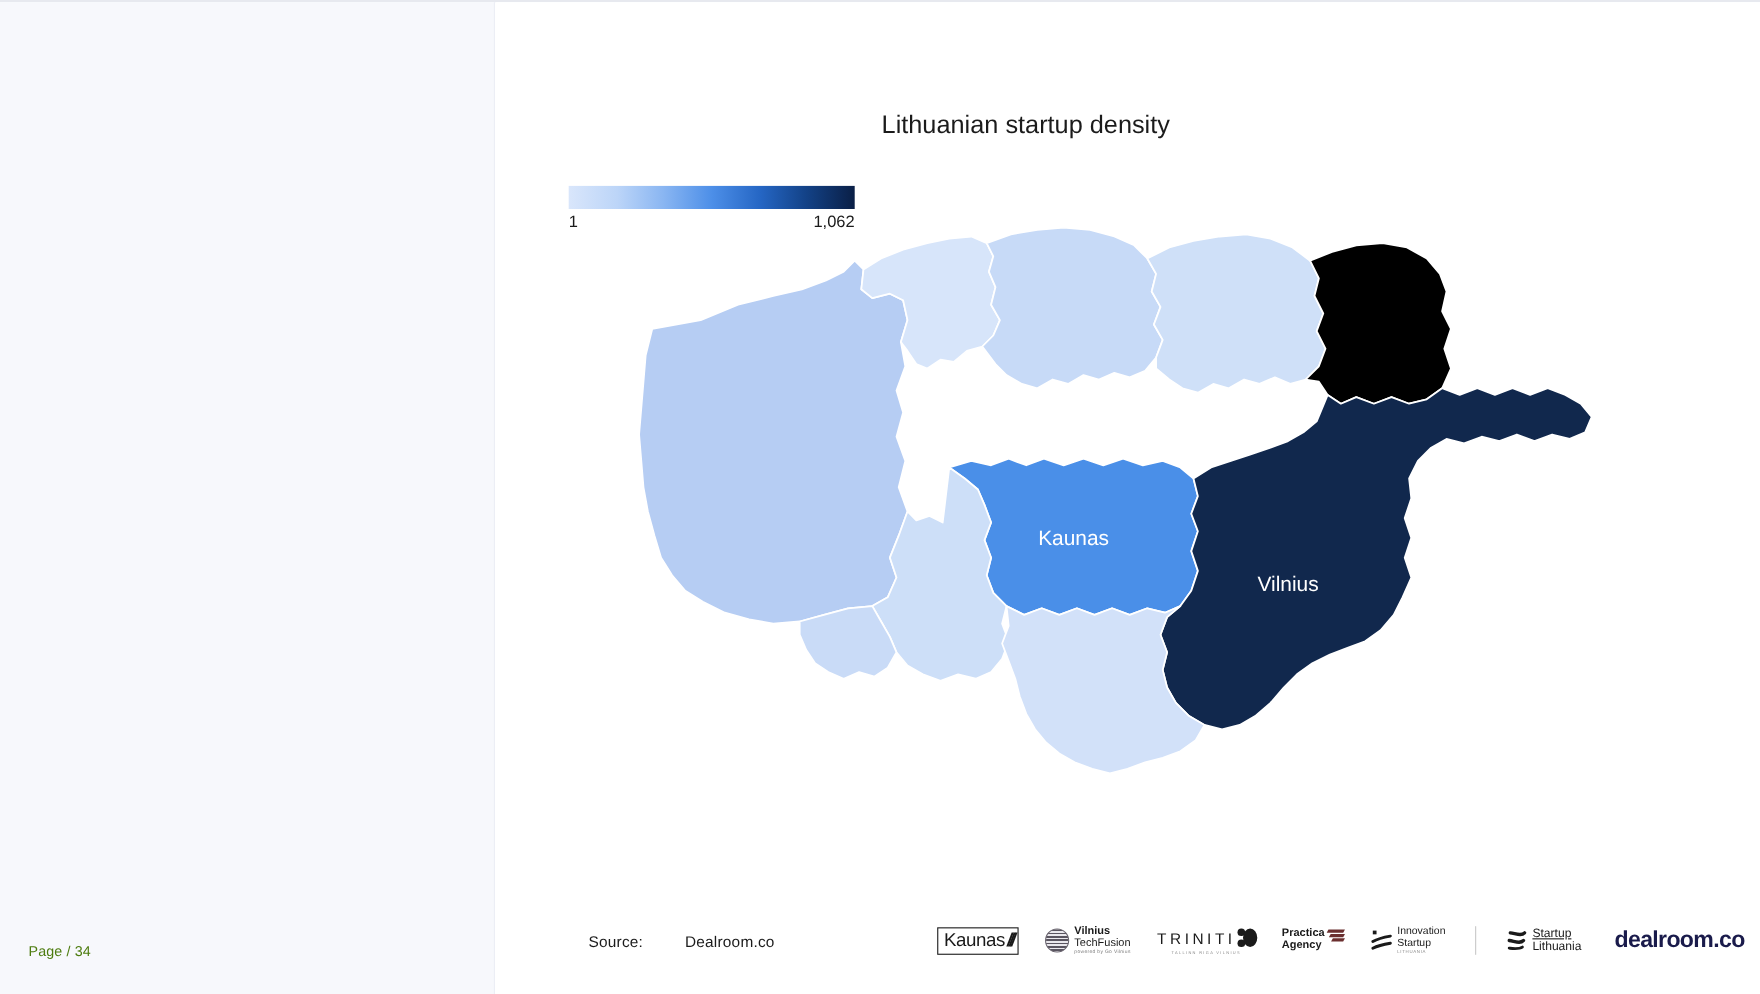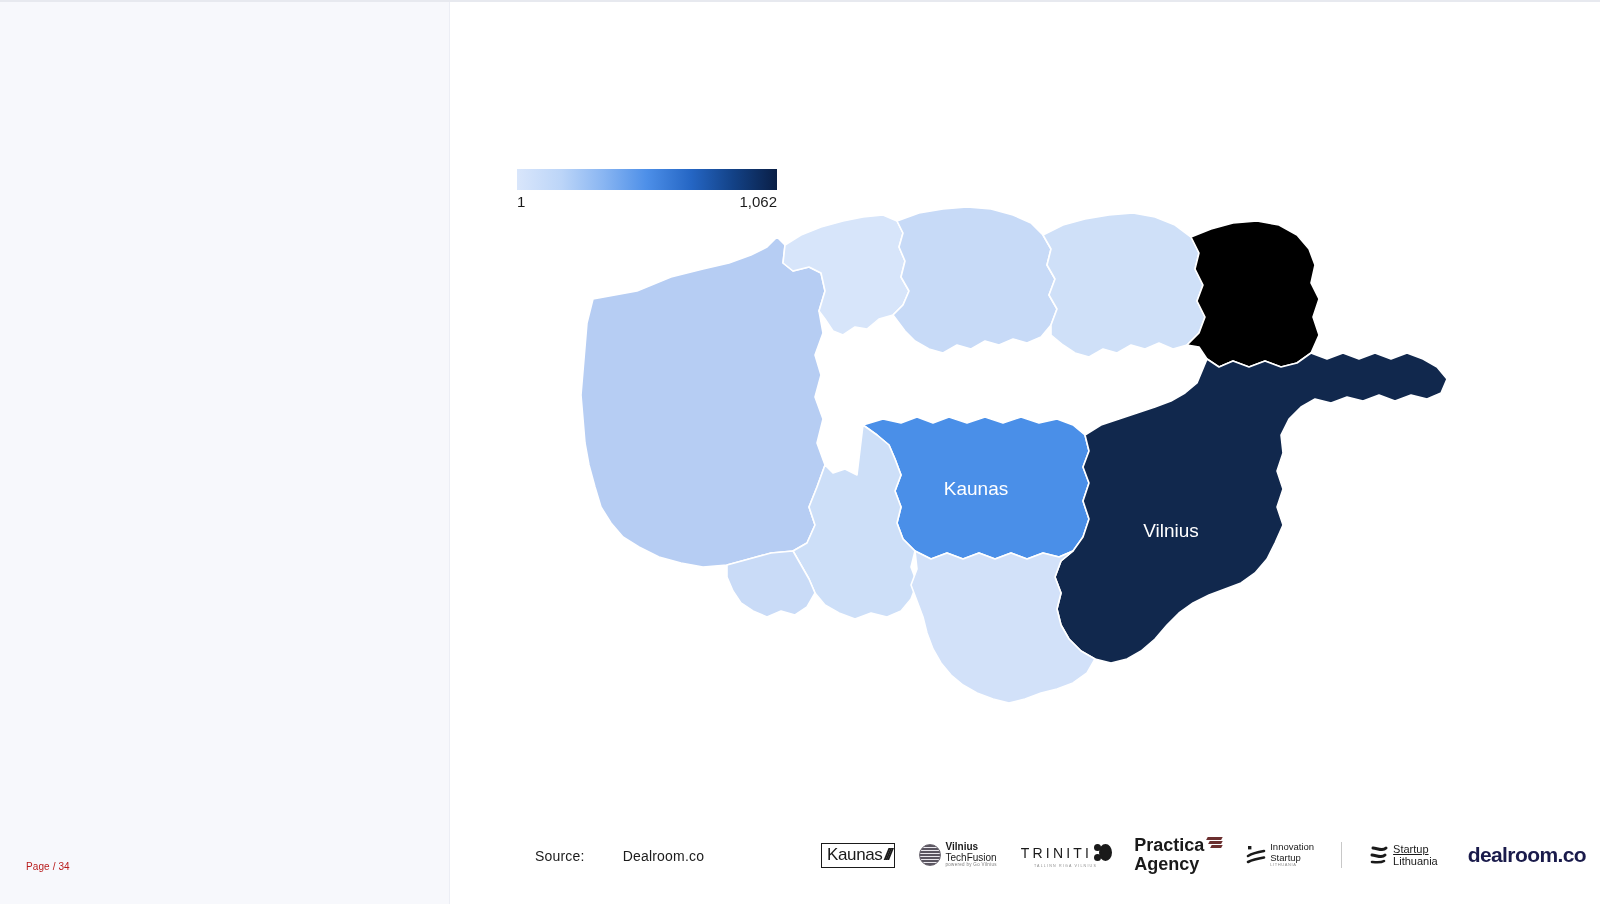--- a/index.html
+++ b/index.html
@@ -39,22 +39,22 @@
     line-height: 1.215;
     font-weight: bold;
     color: #10131a;
     letter-spacing: -0.3px;
   }
 
   #page-indicator {
     position: absolute;
     left: 26px;
     bottom: 34px;
-    font-size: 10px;
-    color: #b91c1c;
+    font-size: 13px;
+    color: #4d7c0f;
     letter-spacing: 0.1px;
   }
 
   
   #main {
     position: absolute;
     left: 451px; top: 0;
     width: 1149px;
     height: 904px;
     background: #ffffff;
@@ -175,21 +175,21 @@
   }
   .logo-triniti .d1 { width: 7px; height: 7px; left: 1px; top: 1px; }
   .logo-triniti .d2 { width: 7px; height: 7px; left: 1px; top: 11px; }
   .logo-triniti .d3 {
     width: 13px; height: 17px; left: 6px; top: 1px; border-radius: 50%;
     background: none; border: 2px solid #1a1a1a;
   }
   .logo-triniti .sub { font-size: 3.6px; letter-spacing: 1.2px; color: #8b8b8b; margin-top: 1px; }
 
   .logo-practica { display: flex; align-items: flex-start; gap: 3px; }
-  .logo-practica .lines { line-height: 1.08; font-size: 18px; font-weight: 600; }
+  .logo-practica .lines { line-height: 1.08; font-size: 10px; font-weight: 600; }
   .logo-practica .bars { display: flex; flex-direction: column; gap: 1.5px; padding-top: 1px; }
   .logo-practica .bars b {
     display: block; height: 2.6px; background: #6b2f2f;
     transform: skewX(-28deg);
   }
   .logo-practica .bars b:nth-child(1) { width: 15px; }
   .logo-practica .bars b:nth-child(2) { width: 13px; margin-left: 2px; }
   .logo-practica .bars b:nth-child(3) { width: 11px; margin-left: 4px; }
 
   .logo-combo { display: flex; align-items: center; gap: 27px; }
@@ -213,20 +213,21 @@
 
 <div id="slide">
 
   <div id="left-panel">
 
     <div id="page-indicator">Page / 34</div>
   </div>
 
   <div id="main">
 
+    <div id="chart-title">Lithuanian startup density</div>
 
     <div id="legend">
       <div id="legend-bar" style="background: linear-gradient(to right, rgb(217, 230, 251) 0%, rgb(188, 213, 248) 17%, rgb(138, 182, 242) 33%, rgb(77, 143, 232) 50%, rgb(37, 102, 196) 67%, rgb(19, 66, 135) 83%, rgb(10, 31, 70) 100%);"></div>
       <div id="legend-labels">
         <span id="legend-min">1</span>
         <span id="legend-max">1,062</span>
       </div>
     </div>
 
     <div id="map-wrap">

